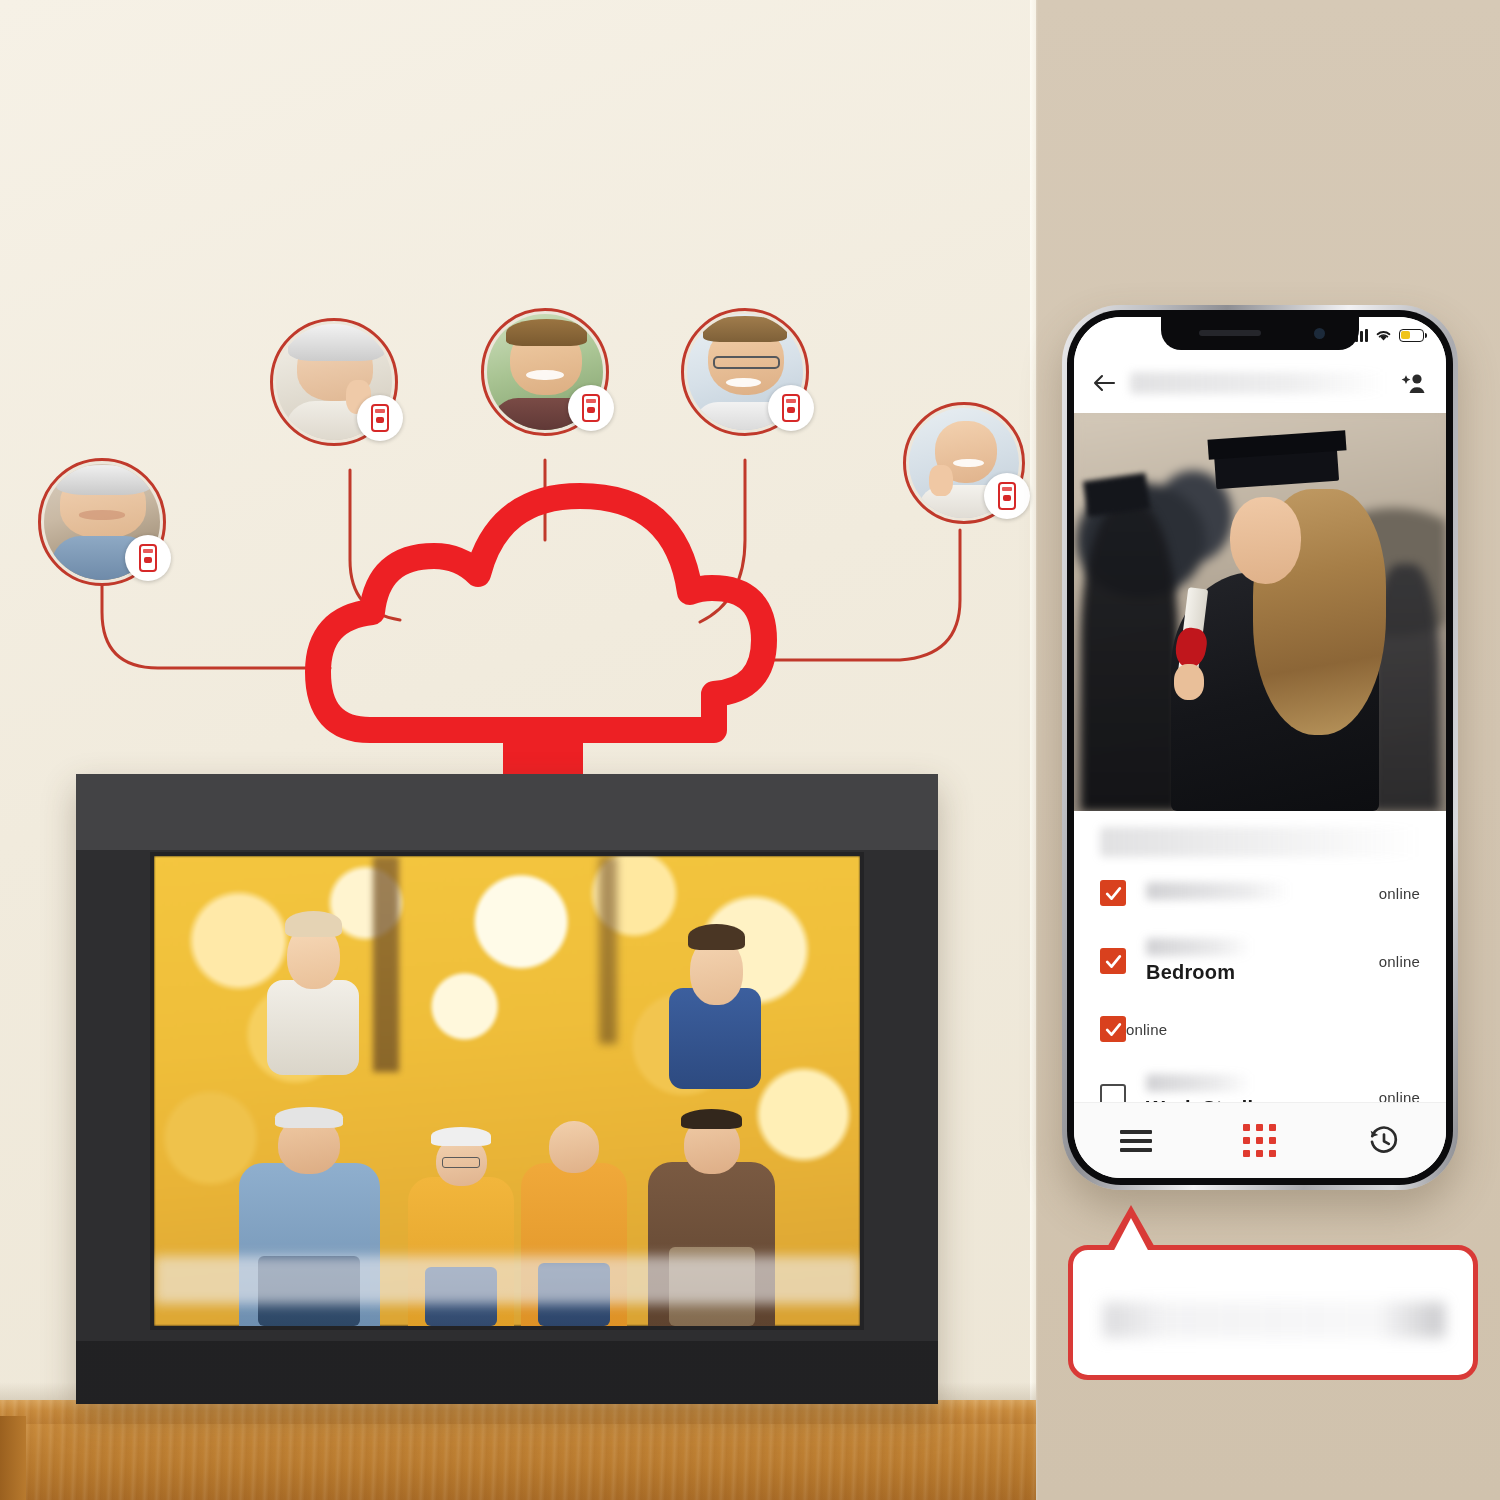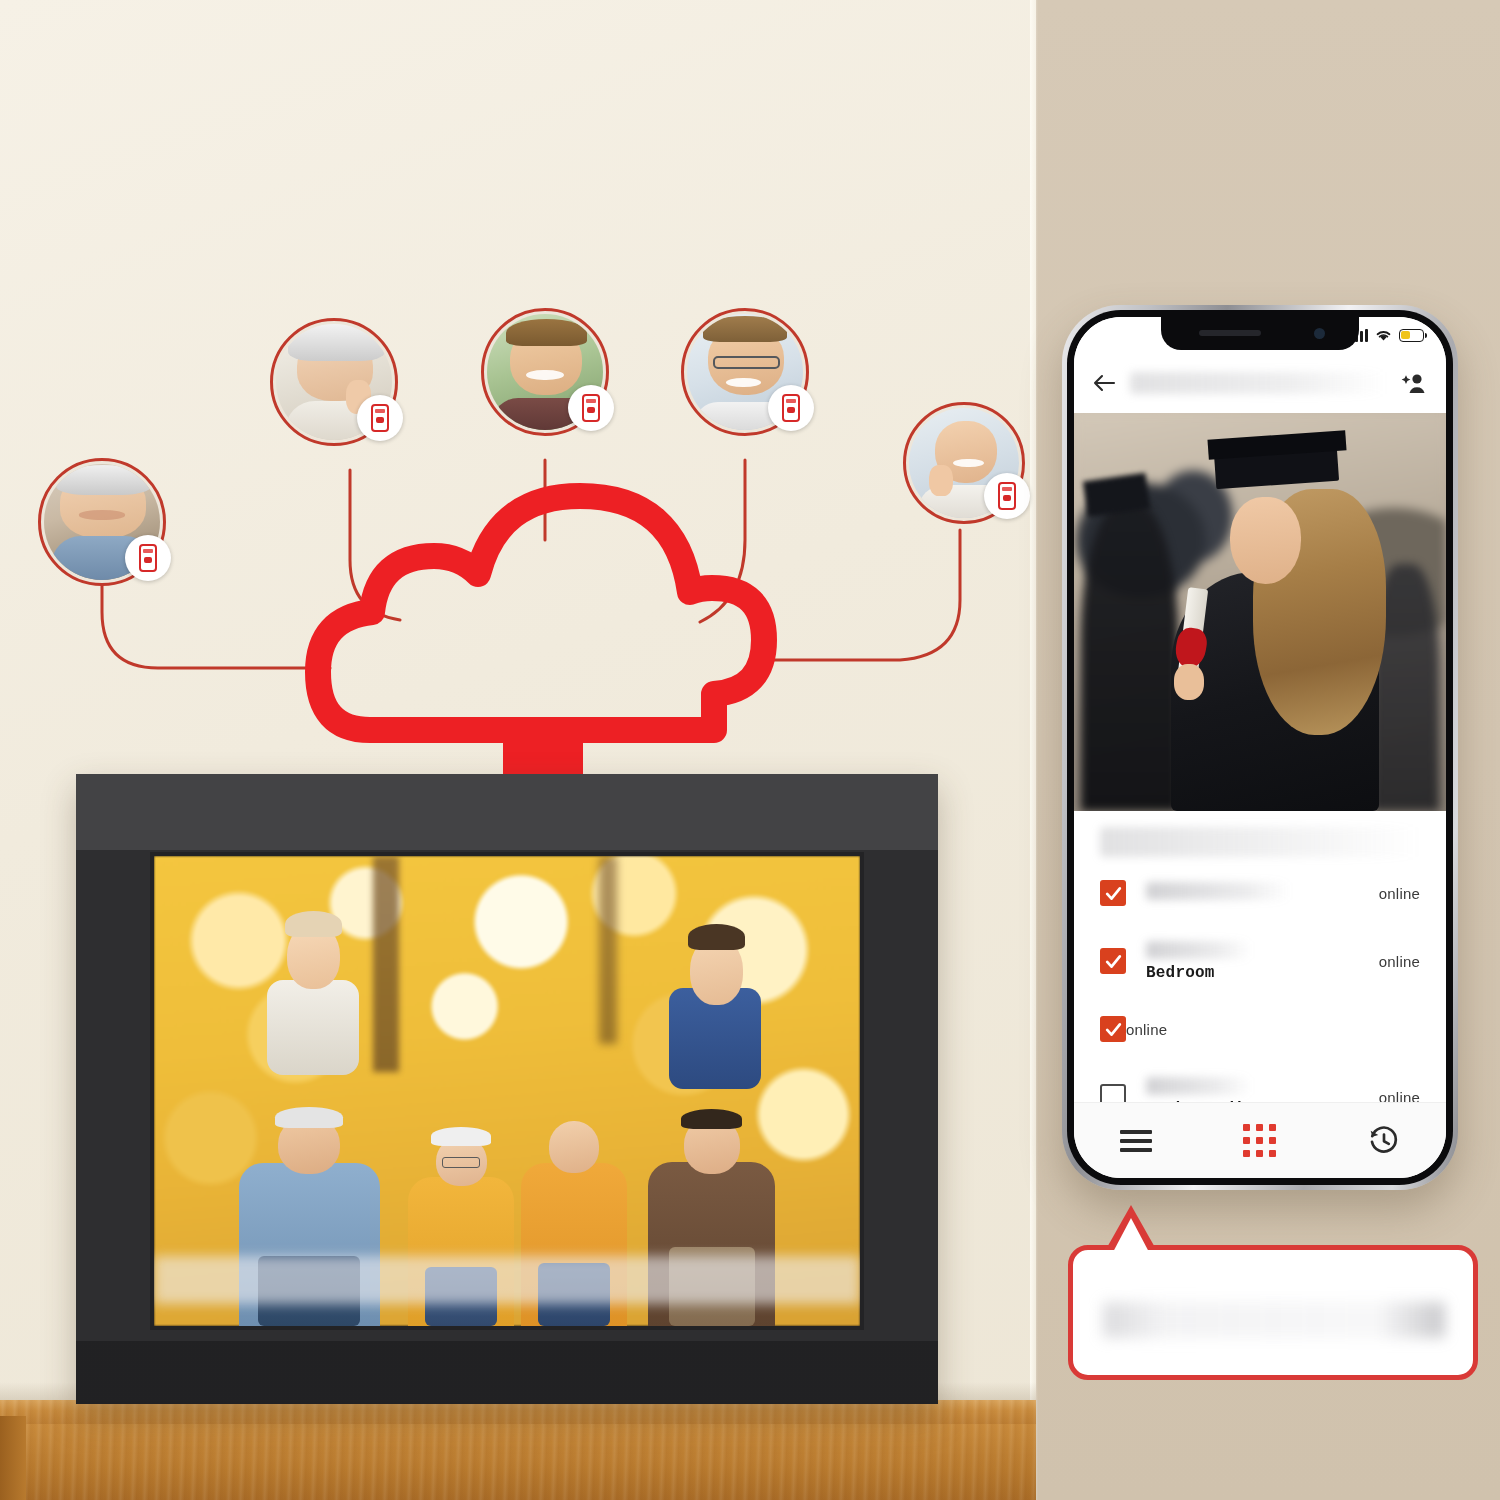--- a/index.html
+++ b/index.html
@@ -290,21 +290,21 @@
   .cbox.on { background: #D9411E; }
   .cbox.off { background: #fff; border: 2px solid #4A4A4A; }
   .cbox.on svg { width: 19px; height: 19px; }
   .dev-text { flex: 1; padding-left: 20px; }
   .dev-redacted {
     height: 18px; width: 62%; border-radius: 4px;
     background: linear-gradient(90deg, rgba(120,120,128,.34), rgba(120,120,128,.14) 70%, rgba(120,120,128,0));
     filter: blur(4px); margin-bottom: 5px;
   }
   .dev-redacted.short { width: 45%; }
-  .dev-name { font-size: 16px; color: #1B1B1B; font-weight: bold; letter-spacing: .2px; font-family: Liberation Mono, monospace; }
+  .dev-name { font-size: 20px; color: #1B1B1B; font-weight: bold; letter-spacing: .2px; }
   .dev-name.blurred {
     color: transparent;
     text-shadow: 0 0 9px rgba(110,110,118,.75);
   }
   .dev-status { font-size: 15px; color: #3A3A3A; letter-spacing: .2px; }
 
   .bottombar {
     position: absolute; left: 0; bottom: 0; width: 100%; height: 76px;
     background: #FAFAFA; display: flex; align-items: center;
     justify-content: space-around; border-top: 1px solid #EFEFEF;

